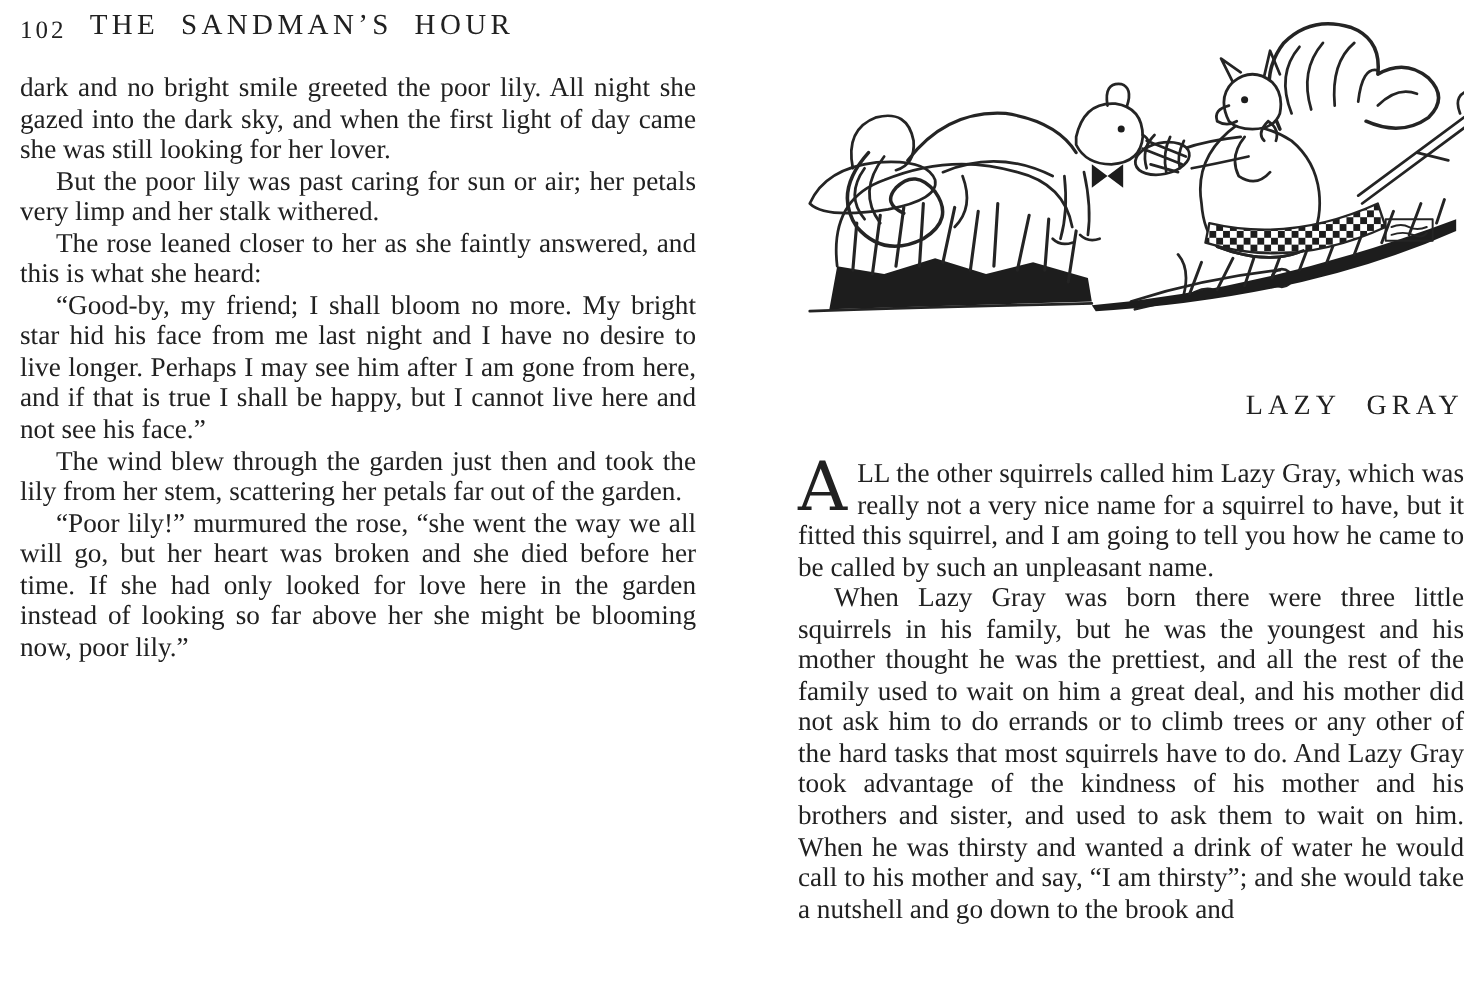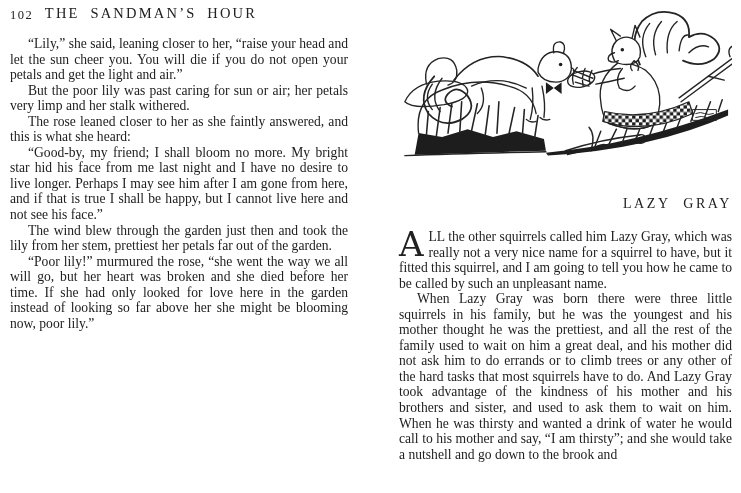--- a/index.html
+++ b/index.html
@@ -29,25 +29,25 @@
 <body>
 
 <div class="spread">
 
   <section class="col col-left">
     <div class="runhead-row">
       <span class="pagenum">102</span>
       <span class="runhead">THE SANDMAN’S HOUR</span>
     </div>
     <div class="bodytext">
-      <p>“Lily,” she said, leaning closer to her, “raise your head and let the sun cheer you.  You will die if you do not open your petals and get the light and air.”</p>
+      <p class="flush">dark and no bright smile greeted the poor lily.  All night she gazed into the dark sky, and when the first light of day came she was still looking for her lover.</p>
       <p>But the poor lily was past caring for sun or air; her petals very limp and her stalk withered.</p>
       <p>The rose leaned closer to her as she faintly answered, and this is what she heard:</p>
       <p>“Good-by, my friend; I shall bloom no more.  My bright star hid his face from me last night and I have no desire to live longer.  Perhaps I may see him after I am gone from here, and if that is true I shall be happy, but I cannot live here and not see his face.”</p>
-      <p>The wind blew through the garden just then and took the lily from her stem, prettiest her petals far out of the garden.</p>
+      <p>The wind blew through the garden just then and took the lily from her stem, scattering her petals far out of the garden.</p>
       <p>“Poor lily!” murmured the rose, “she went the way we all will go, but her heart was broken and she died before her time.  If she had only looked for love here in the garden instead of looking so far above her she might be blooming now, poor lily.”</p>
     </div>
   </section>
 
   <section class="col col-right">
 
     <figure class="illo" aria-label="Pen-and-ink drawing: Lazy Gray the squirrel lying on a grassy bank beside his hat while his mother, wearing a coat and plaid skirt, offers him food; a bare twig and sloping grass at right">
       <svg viewBox="0 0 340 172" width="333" height="170">
         <defs>
           <pattern id="chk" width="7" height="7" patternUnits="userSpaceOnUse">

